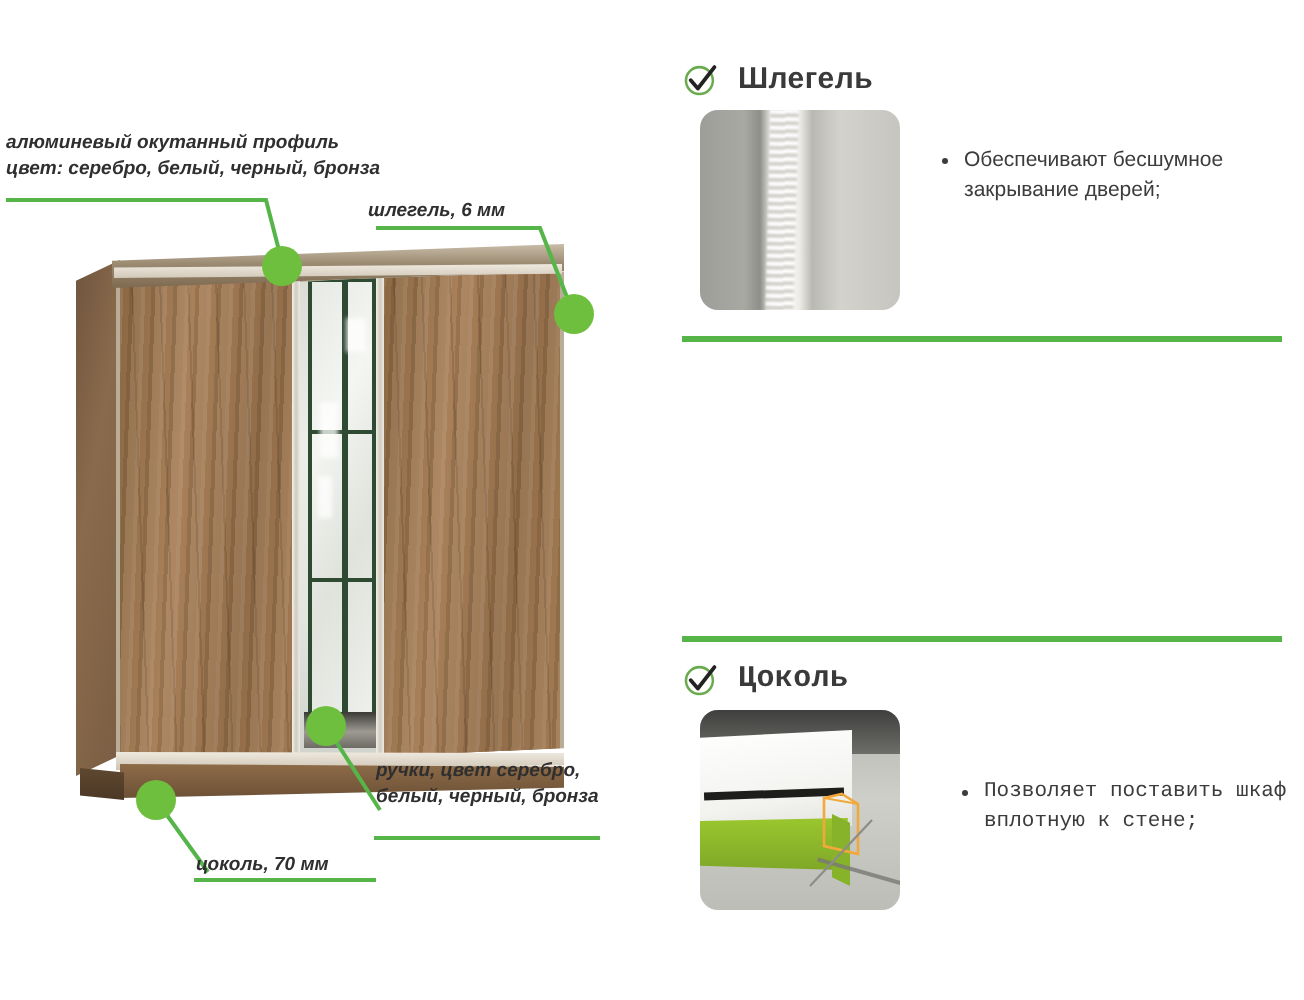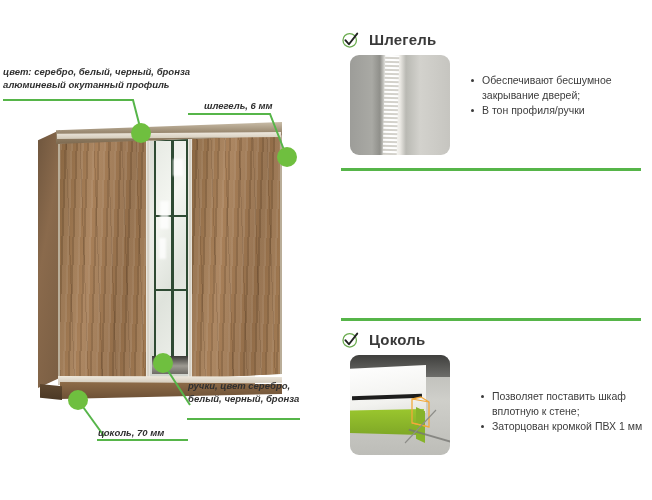--- a/index.html
+++ b/index.html
@@ -350,25 +350,25 @@
     <path d="M188,114 L270,114 L286,155" stroke="#56b549" stroke-width="2" fill="none"></path>
 
     <path d="M187,419 L300,419" stroke="#56b549" stroke-width="2" fill="none"></path>
     <path d="M163,363 L190,405" stroke="#56b549" stroke-width="2" fill="none"></path>
 
     <path d="M97,440 L188,440" stroke="#56b549" stroke-width="2" fill="none"></path>
     <path d="M78,400 L104,436" stroke="#56b549" stroke-width="2" fill="none"></path>
   </svg>
 
   <div class="callout-text" style="left:3px; top:66px;">
+    <div>алюминевый окутанный профиль</div>
     <div>цвет: серебро, белый, черный, бронза</div>
-    <div>алюминевый окутанный профиль</div>
-  </div>
-
-  <div class="callout-text" style="left:204px; top:100px;">
+  </div>
+
+  <div class="callout-text" style="left:184px; top:100px;">
     <div>шлегель, 6 мм</div>
   </div>
 
   <div class="callout-text" style="left:188px; top:380px;">
     <div>ручки, цвет серебро,</div>
     <div>белый, черный, бронза</div>
   </div>
 
   <div class="callout-text" style="left:98px; top:427px;">
     <div>цоколь, 70 мм</div>
@@ -389,31 +389,30 @@
         <path d="M5.5 12.8 L10 18 L20.5 4.5" fill="none" stroke="#222222" stroke-width="2.4" stroke-linecap="round" stroke-linejoin="round"></path>
       </svg>
       <span class="feature-title">Шлегель</span>
     </div>
     <div class="feature-body">
       <div class="thumb th-shlegel">
         <div class="fuzz"></div>
       </div>
       <ul class="bullets" style="margin-top:18px; margin-left:20px;">
         <li>Обеспечивают бесшумное закрывание дверей;</li>
-        <li>В тон профиля/ручки</li>
       </ul>
     </div>
   </div>
 
   <div class="divider" style="top:168px;"></div>
 
 
   <div class="divider" style="top:318px;"></div>
 
-  <div class="feature" style="top:330px;">
+  <div class="feature" style="top:330px;font-family:Liberation Mono, monospace;">
     <div class="feature-head">
       <svg class="check-icon" viewBox="0 0 24 24">
         <circle cx="11" cy="13" r="8.5" fill="none" stroke="#6aab4e" stroke-width="1.6"></circle>
         <path d="M5.5 12.8 L10 18 L20.5 4.5" fill="none" stroke="#222222" stroke-width="2.4" stroke-linecap="round" stroke-linejoin="round"></path>
       </svg>
       <span class="feature-title">Цоколь</span>
     </div>
     <div class="feature-body">
       <div class="thumb th-cokol">
         <div class="dark-top"></div>
@@ -423,17 +422,16 @@
         <div class="green-edge"></div>
         <div class="floor-line"></div>
         <svg class="anno" viewBox="0 0 100 100">
           <path d="M71,42 L79,47 L79,72 L62,68 L62,44 Z" fill="none" stroke="#f2a93b" stroke-width="1.3"></path>
           <path d="M62,44 L79,47 M62,68 L79,72" fill="none" stroke="#f2a93b" stroke-width="1.1"></path>
           <path d="M55,88 L86,55" fill="none" stroke="#8d8d88" stroke-width="1.1"></path>
         </svg>
       </div>
       <ul class="bullets" style="margin-top:34px; margin-left:30px;">
         <li>Позволяет поставить шкаф вплотную к стене;</li>
-        <li>Заторцован кромкой ПВХ 1 мм</li>
       </ul>
     </div>
   </div>
 </div>
 
 </body></html>

